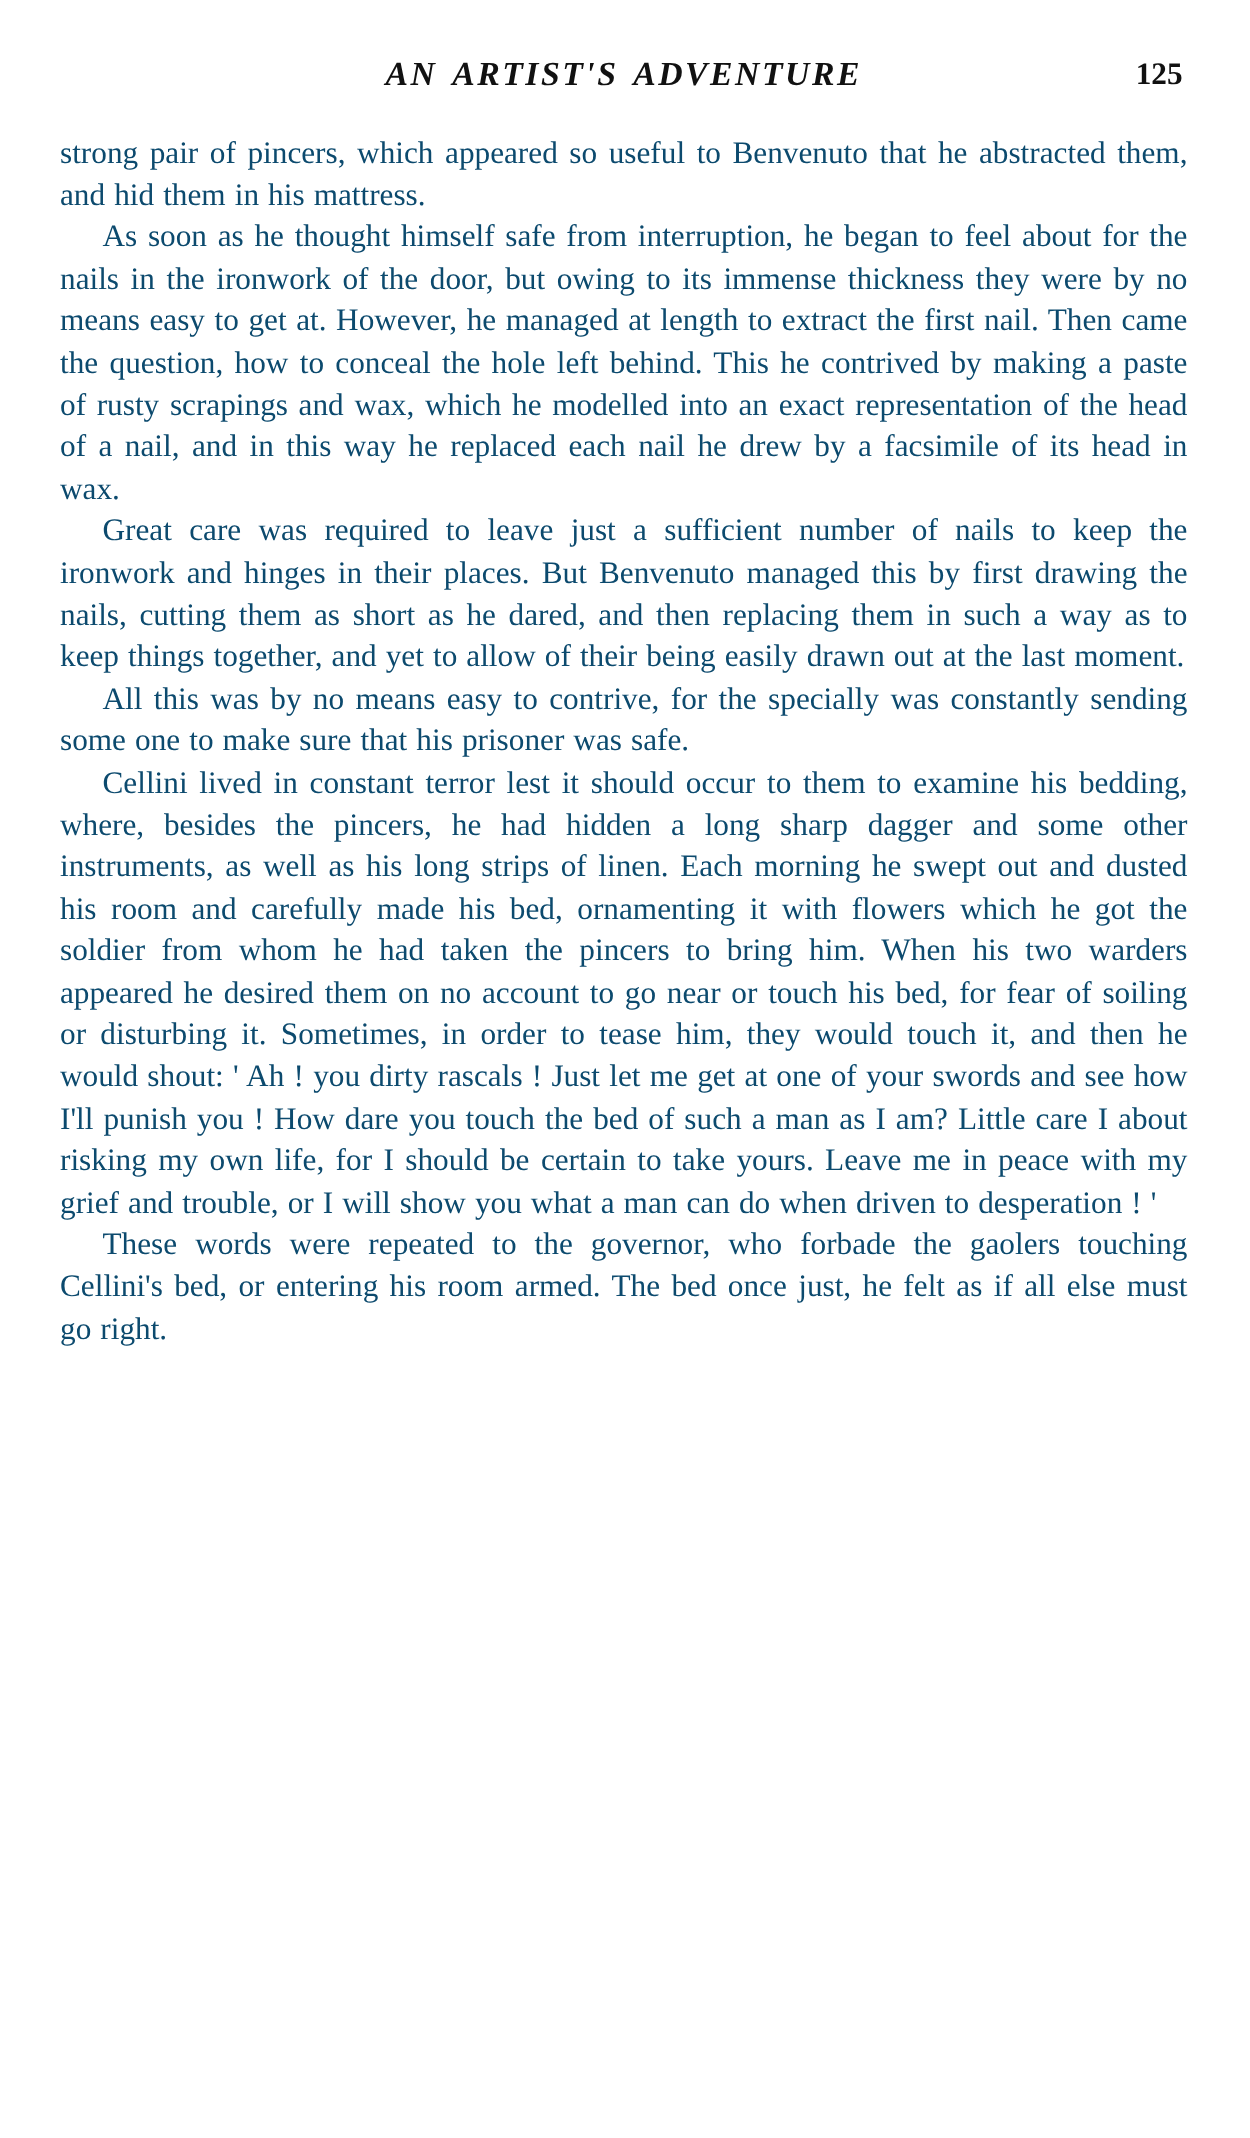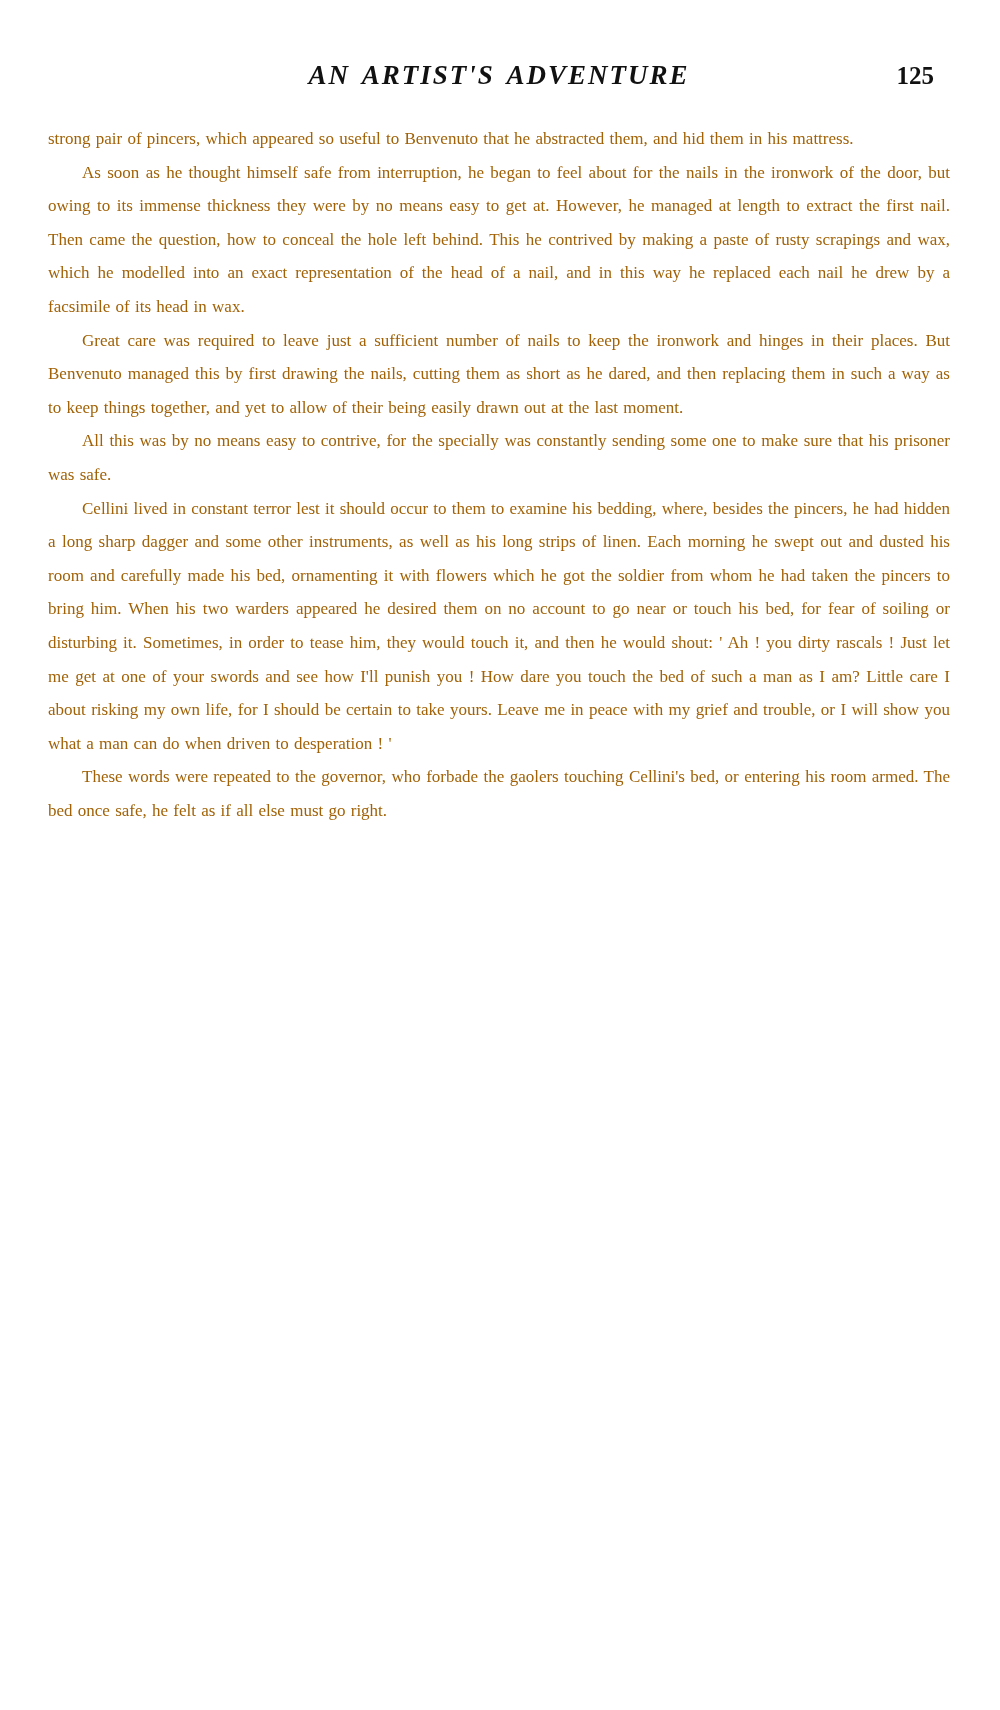--- a/index.html
+++ b/index.html
@@ -12,21 +12,21 @@
     height: 1710px;
     font-family: "Liberation Serif", serif;
     color: #141414;
     overflow: hidden;
   }
   .page {
     position: relative;
     width: 1000px;
     height: 1710px;
     box-sizing: border-box;
-    padding: 60px 50px 40px 48px;
+    padding: 44px 50px 40px 48px;
   }
   .header {
     position: relative;
     height: 52px;
     margin-bottom: 10px;
   }
   .running-head {
     position: absolute;
     left: 0;
     right: 0;
@@ -35,32 +35,32 @@
     font-style: italic;
     font-weight: 700;
     font-size: 27px;
     letter-spacing: 2.0px;
     word-spacing: 4px;
     color: #111;
     font-family: "Liberation Serif", serif;
   }
   .folio {
     position: absolute;
-    right: 16px;
+    right: 4px;
     top: 2px;
     font-size: 25px;
     font-weight: 700;
     color: #111;
   }
   .body-text {
-    font-size: 17px;
+    font-size: 25px;
     line-height: 33.6px;
     text-align: justify;
     text-justify: inter-word;
-    color: #a16207;
+    color: #0c4a6e;
     word-spacing: 1px;
   }
   .body-text p {
     margin: 0;
     text-indent: 0;
   }
   .body-text p + p {
     text-indent: 34px;
   }
   
@@ -77,16 +77,16 @@
     <div class="running-head">AN ARTIST'S ADVENTURE</div>
     <div class="folio">125</div>
   </div>
 
   <div class="body-text">
     <p>strong pair of pincers, which appeared so useful to Benvenuto that he abstracted them, and hid them in his mattress.</p>
     <p>As soon as he thought himself safe from interruption, he began to feel about for the nails in the ironwork of the door, but owing to its immense thickness they were by no means easy to get at. However, he managed at length to extract the first nail. Then came the question, how to conceal the hole left behind. This he contrived by making a paste of rusty scrapings and wax, which he modelled into an exact representation of the head of a nail, and in this way he replaced each nail he drew by a facsimile of its head in wax.</p>
     <p>Great care was required to leave just a sufficient number of nails to keep the ironwork and hinges in their places. But Benvenuto managed this by first drawing the nails, cutting them as short as he dared, and then replacing them in such a way as to keep things together, and yet to allow of their being easily drawn out at the last moment.</p>
     <p>All this was by no means easy to contrive, for the specially was constantly sending some one to make sure that his prisoner was safe.</p>
     <p>Cellini lived in constant terror lest it should occur to them to examine his bedding, where, besides the pincers, he had hidden a long sharp dagger and some other instruments, as well as his long strips of linen. Each morning he swept out and dusted his room and carefully made his bed, ornamenting it with flowers which he got the soldier from whom he had taken the pincers to bring him. When his two warders appeared he desired them on no account to go near or touch his bed, for fear of soiling or disturbing it. Sometimes, in order to tease him, they would touch it, and then he would shout: ' Ah ! you dirty rascals ! Just let me get at one of your swords and see how I'll punish you ! How dare you touch the bed of such a man as I am? Little care I about risking my own life, for I should be certain to take yours. Leave me in peace with my grief and trouble, or I will show you what a man can do when driven to desperation ! '</p>
-    <p>These words were repeated to the governor, who forbade the gaolers touching Cellini's bed, or entering his room armed. The bed once safe, he felt as if all else must go right.</p>
+    <p>These words were repeated to the governor, who forbade the gaolers touching Cellini's bed, or entering his room armed. The bed once just, he felt as if all else must go right.</p>
   </div>
 
 </div>
 
 </body></html>

